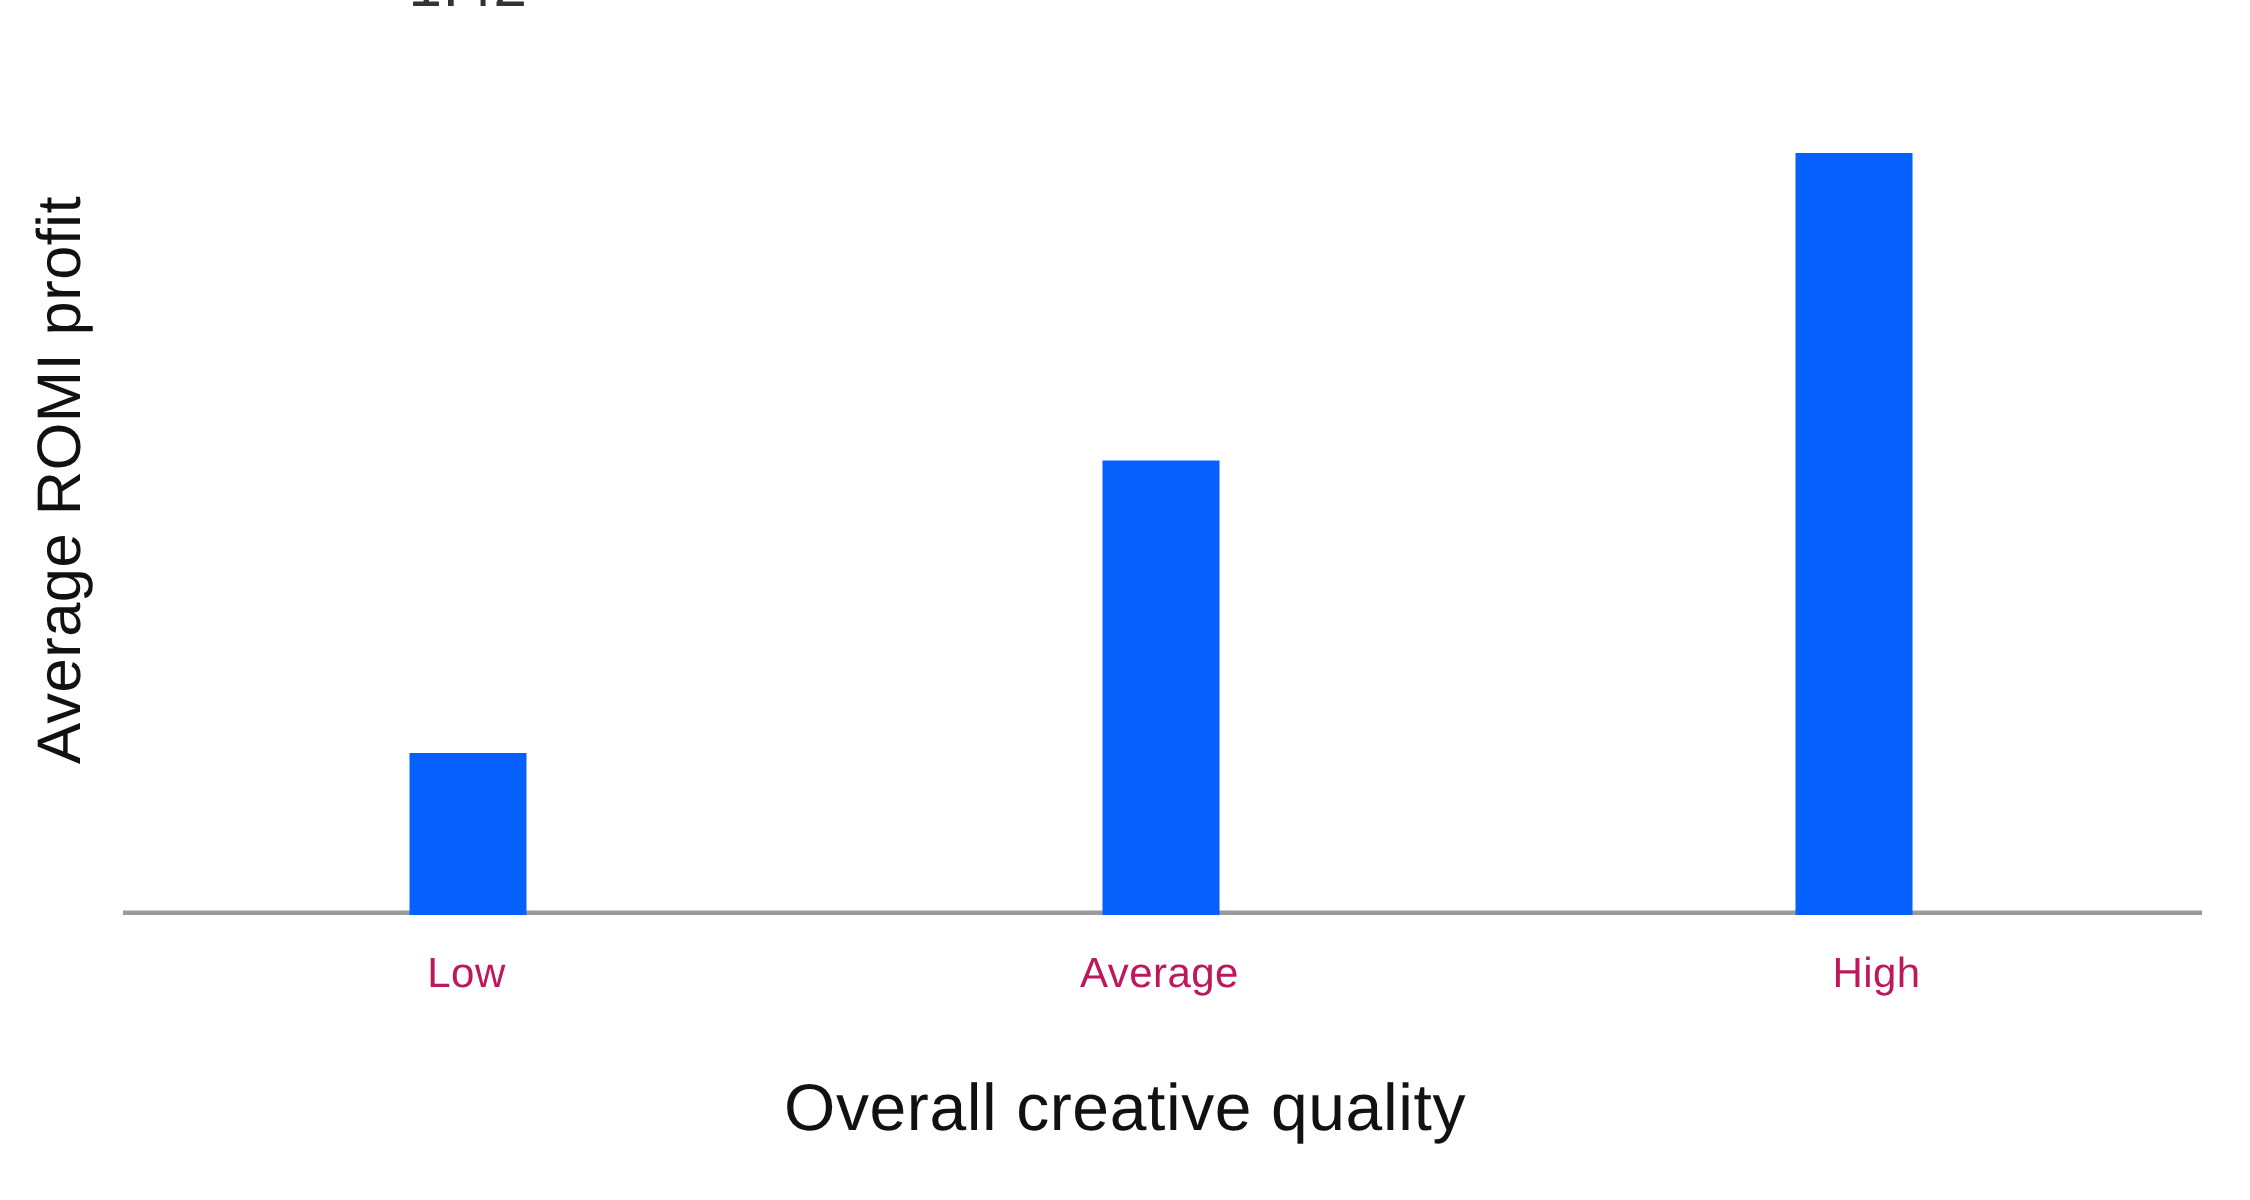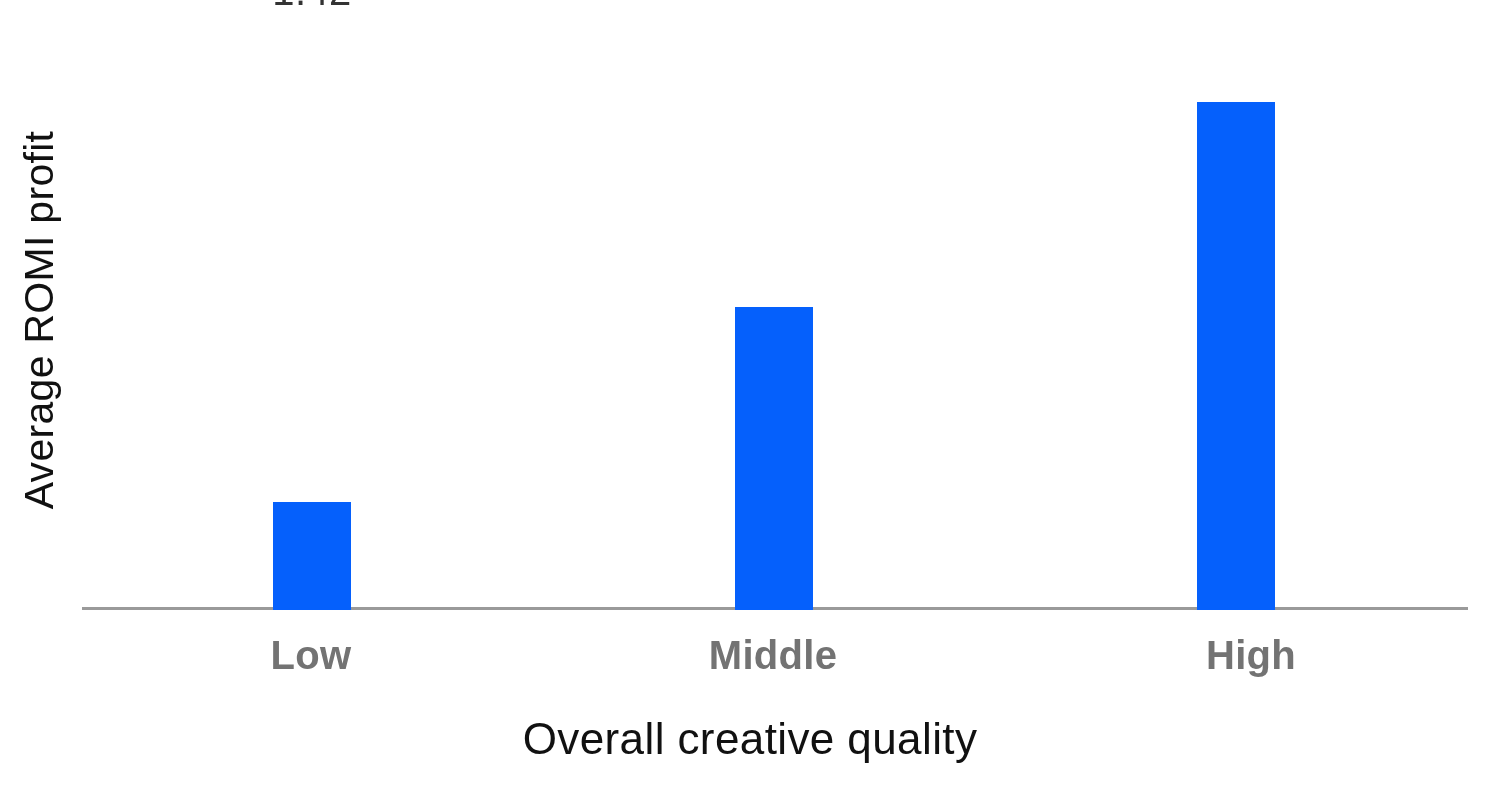--- a/index.html
+++ b/index.html
@@ -80,23 +80,23 @@
     color: #333333;
     white-space: nowrap;
     letter-spacing: 0.4px;
   }
 
   
   .cat-label {
     position: absolute;
     top: 633px;
     transform: translateX(-50%);
-    font-size: 40px;
-    font-weight: 700;
-    color: #737373;
+    font-size: 28px;
+    font-weight: 400;
+    color: #be185d;
     white-space: nowrap;
     letter-spacing: 0.3px;
   }
 
   
   #x-axis-title {
     position: absolute;
     left: 0;
     top: 714px;
     width: 1500px;
@@ -130,18 +130,18 @@
     </div>
 
     <div class="bar-group" style="left: 1115px;">
 
       <div class="bar" style="height: 508px;"></div>
     </div>
 
   </div>
 
   <div class="cat-label" style="left: 311px;">Low</div>
-  <div class="cat-label" style="left: 773px;">Middle</div>
+  <div class="cat-label" style="left: 773px;">Average</div>
   <div class="cat-label" style="left: 1251px;">High</div>
 
   <div id="x-axis-title">Overall creative quality</div>
 
 </div>
 
 </body></html>

